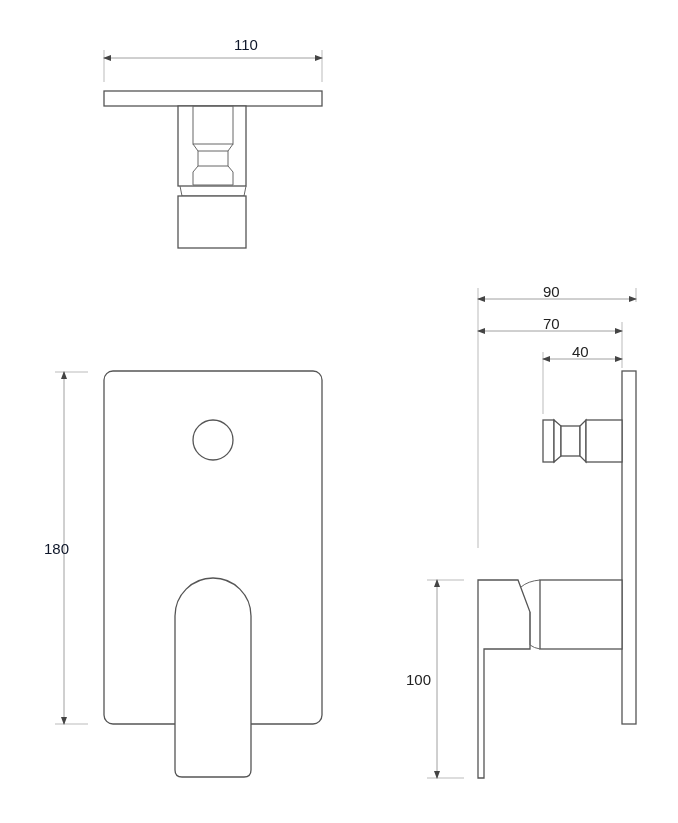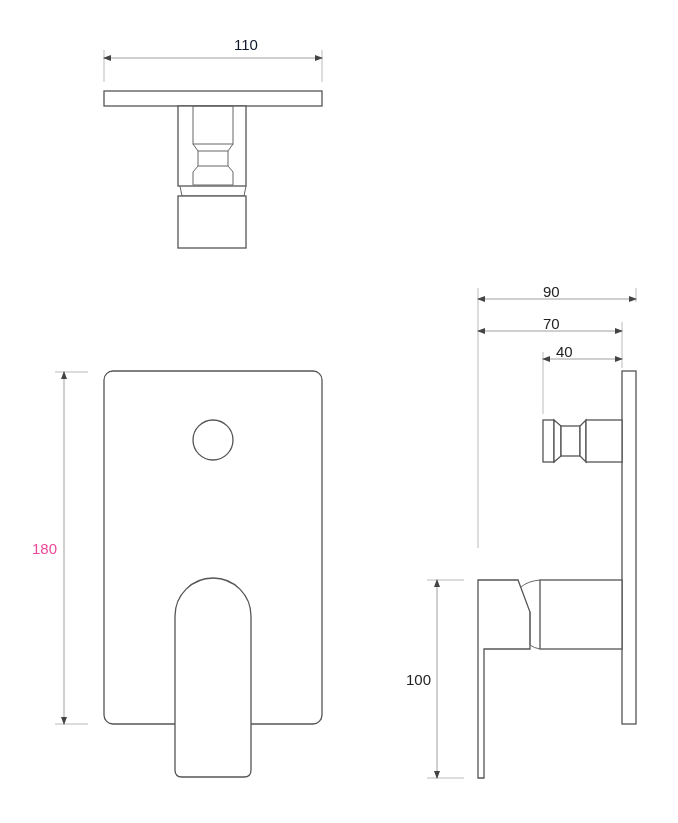--- a/index.html
+++ b/index.html
@@ -67,18 +67,18 @@
     <line class="thin" x1="530" y1="612" x2="530" y2="645"></line>
 
     <line class="ext" x1="427" y1="580" x2="464" y2="580"></line>
     <line class="ext" x1="427" y1="778" x2="464" y2="778"></line>
     <line class="dim" x1="437" y1="580" x2="437" y2="778" marker-start="url(#arr)" marker-end="url(#arr)"></line>
   </g>
 </svg>
 
 <div style="position:absolute;left:0;top:0;width:678px;height:823px;">
   <span style="position:absolute;left:198px;top:36px;font:15px 'Liberation Sans',sans-serif;color:#0f172a;margin-left:36px;">110</span>
-  <span style="position:absolute;left:32px;top:540px;font:15px 'Liberation Sans',sans-serif;color:#ec4899;">180</span>
+  <span style="position:absolute;left:44px;top:540px;font:15px 'Liberation Sans',sans-serif;color:#0f172a;">180</span>
   <span style="position:absolute;left:543px;top:283px;font:15px 'Liberation Sans',sans-serif;color:#222;">90</span>
   <span style="position:absolute;left:543px;top:315px;font:15px 'Liberation Sans',sans-serif;color:#222;">70</span>
-  <span style="position:absolute;left:556px;top:343px;font:15px 'Liberation Sans',sans-serif;color:#222;">40</span>
+  <span style="position:absolute;left:572px;top:343px;font:15px 'Liberation Sans',sans-serif;color:#222;">40</span>
   <span style="position:absolute;left:406px;top:671px;font:15px 'Liberation Sans',sans-serif;color:#222;text-align:center;">100</span>
 </div>
 
 </body></html>

